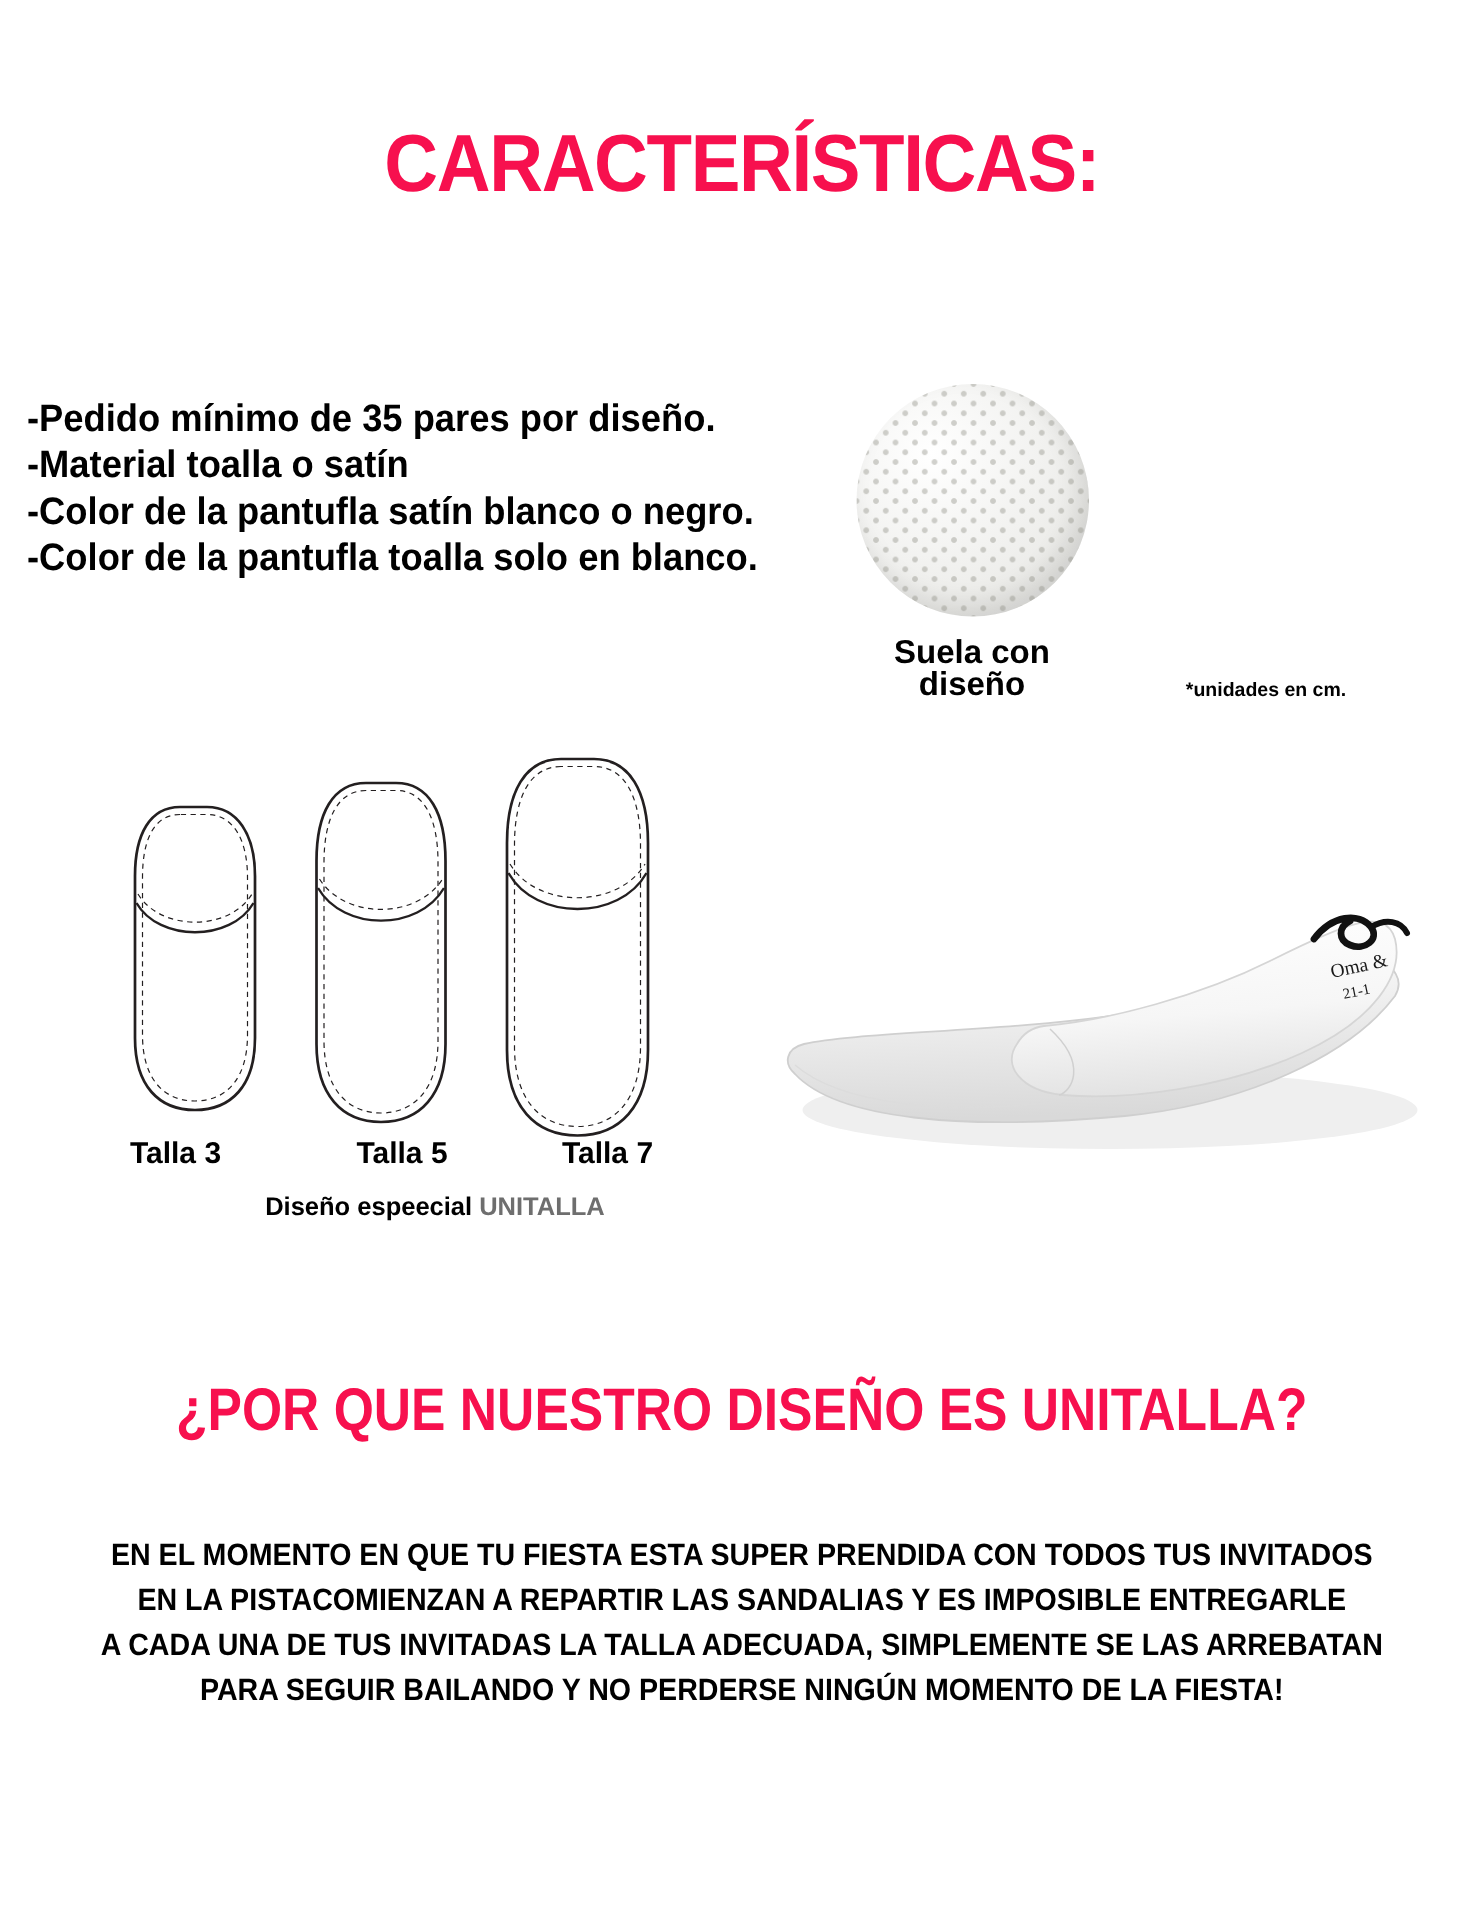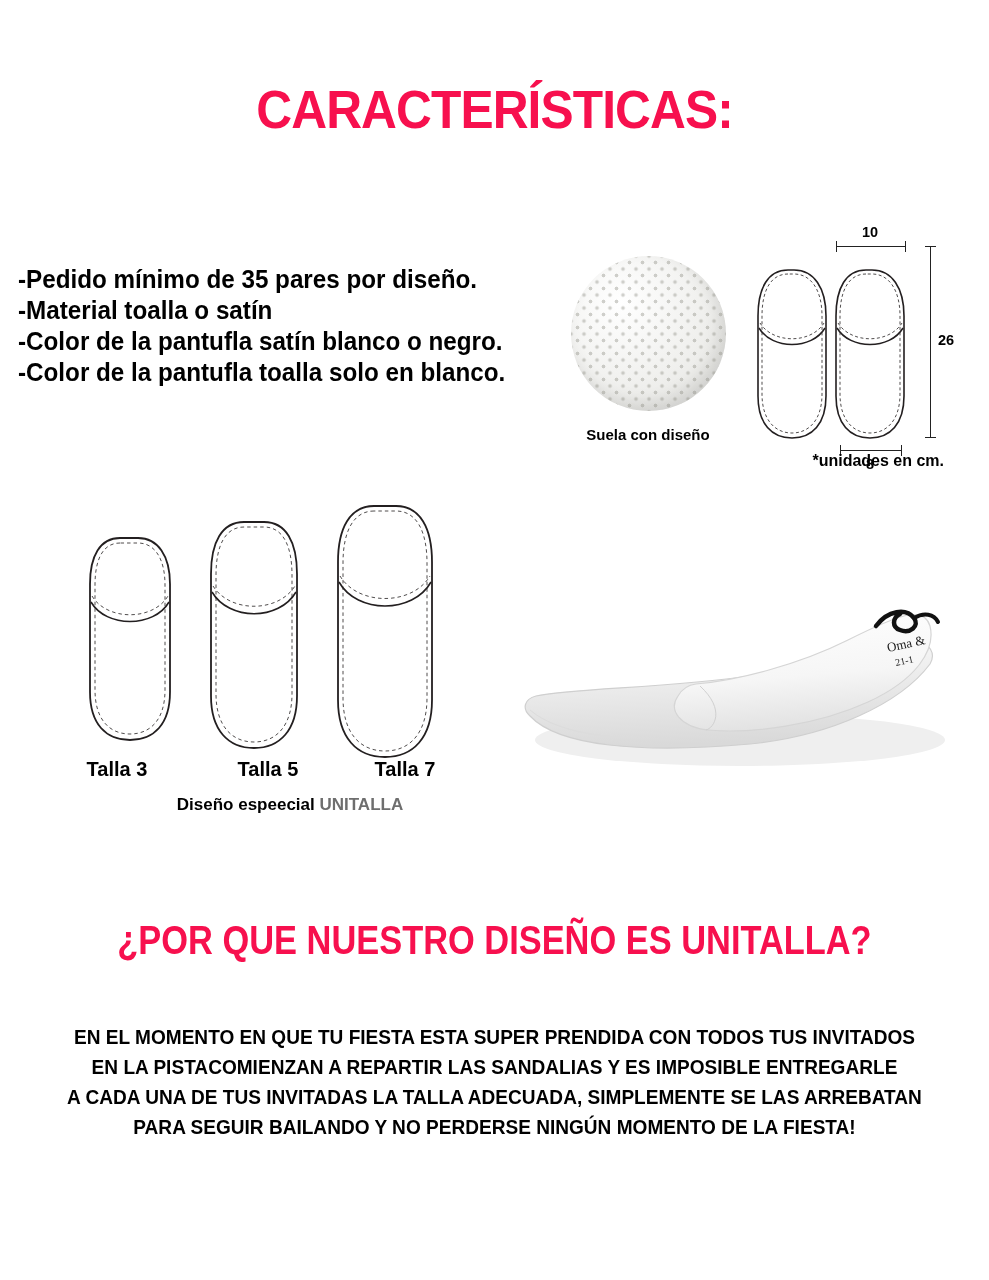--- a/index.html
+++ b/index.html
@@ -88,40 +88,40 @@
     position: absolute;
     inset: 0;
     background-image:
       radial-gradient(circle, rgba(140,140,130,0.40) 1.6px, rgba(0,0,0,0) 2.2px),
       radial-gradient(circle, rgba(140,140,130,0.40) 1.6px, rgba(0,0,0,0) 2.2px);
     background-size: 13px 13px, 13px 13px;
     background-position: 0 0, 6.5px 6.5px;
   }
   .sole-caption {
     margin-top: 13px;
-    font-size: 15px;
+    font-size: 22px;
     font-weight: bold;
     line-height: 21px;
   }
 
   
   .dim-wrap {
     position: absolute;
     top: 224px;
     left: 744px;
     width: 220px;
     height: 260px;
   }
   .dim-caption {
     position: absolute;
     top: 452px;
     left: 744px;
     width: 200px;
-    text-align: right;
-    font-size: 16px;
+    text-align: center;
+    font-size: 13px;
     font-weight: bold;
   }
 
   
   .measure-h {
     position: absolute;
     height: 1px;
     background: #222;
   }
   .measure-h::before, .measure-h::after {
@@ -219,51 +219,20 @@
     <div>-Color de la pantufla toalla solo en blanco.</div>
   </div>
 
   <div class="sole-wrap">
     <div class="sole-circle"></div>
     <div class="sole-caption">
       <div>Suela con diseño</div>
     </div>
   </div>
 
-  <div class="dim-wrap">
-    <svg width="220" height="260" viewBox="0 0 220 260">
-
-      <g fill="#ffffff" stroke="#231f20" stroke-width="1.6">
-        <path d="M44 46 C24 46 14 64 14 92 L14 172 C14 200 28 214 48 214 C68 214 82 200 82 172 L82 92 C82 64 70 46 50 46 Z"></path>
-      </g>
-      <path d="M44 50 C27 50 18 66 18 92 L18 170 C18 196 31 209 48 209 C65 209 78 196 78 170 L78 92 C78 66 67 50 50 50 Z" fill="none" stroke="#231f20" stroke-width="0.8" stroke-dasharray="3 2.5"></path>
-
-      <path d="M15 104 C28 126 68 126 81 104" fill="none" stroke="#231f20" stroke-width="1.5"></path>
-      <path d="M16 99 C29 120 67 120 80 99" fill="none" stroke="#231f20" stroke-width="0.8" stroke-dasharray="3 2.5"></path>
-
-      <g fill="#ffffff" stroke="#231f20" stroke-width="1.6">
-        <path d="M122 46 C102 46 92 64 92 92 L92 172 C92 200 106 214 126 214 C146 214 160 200 160 172 L160 92 C160 64 148 46 128 46 Z"></path>
-      </g>
-      <path d="M122 50 C105 50 96 66 96 92 L96 170 C96 196 109 209 126 209 C143 209 156 196 156 170 L156 92 C156 66 145 50 128 50 Z" fill="none" stroke="#231f20" stroke-width="0.8" stroke-dasharray="3 2.5"></path>
-      <path d="M93 104 C106 126 146 126 159 104" fill="none" stroke="#231f20" stroke-width="1.5"></path>
-      <path d="M94 99 C107 120 145 120 158 99" fill="none" stroke="#231f20" stroke-width="0.8" stroke-dasharray="3 2.5"></path>
-    </svg>
-
-    
-    <div class="measure-h" style="top:22px; left:92px; width:70px;"></div>
-    <div class="dim-label" style="top:0px; left:118px;">10</div>
-
-    
-    <div class="measure-v" style="top:22px; left:186px; height:192px;"></div>
-    <div class="dim-label" style="top:108px; left:194px;">26</div>
-
-    
-    <div class="measure-h" style="top:226px; left:96px; width:62px;"></div>
-    <div class="dim-label" style="top:232px; left:122px;">8</div>
-  </div>
 
   <div class="dim-caption">*unidades en cm.</div>
 
   <div class="sizes-row">
     <svg width="420" height="290" viewBox="0 0 420 290">
 
       <g>
         <path d="M48 40 C28 40 18 58 18 86 L18 194 C18 226 34 242 58 242 C82 242 98 226 98 194 L98 86 C98 58 86 40 66 40 Z" fill="#ffffff" stroke="#231f20" stroke-width="1.8"></path>
         <path d="M48 45 C31 45 23 61 23 87 L23 192 C23 221 37 236 58 236 C79 236 93 221 93 192 L93 87 C93 61 83 45 66 45 Z" fill="none" stroke="#231f20" stroke-width="0.8" stroke-dasharray="3.5 3"></path>
         <path d="M19 104 C34 130 82 130 97 104" fill="none" stroke="#231f20" stroke-width="1.6"></path>

